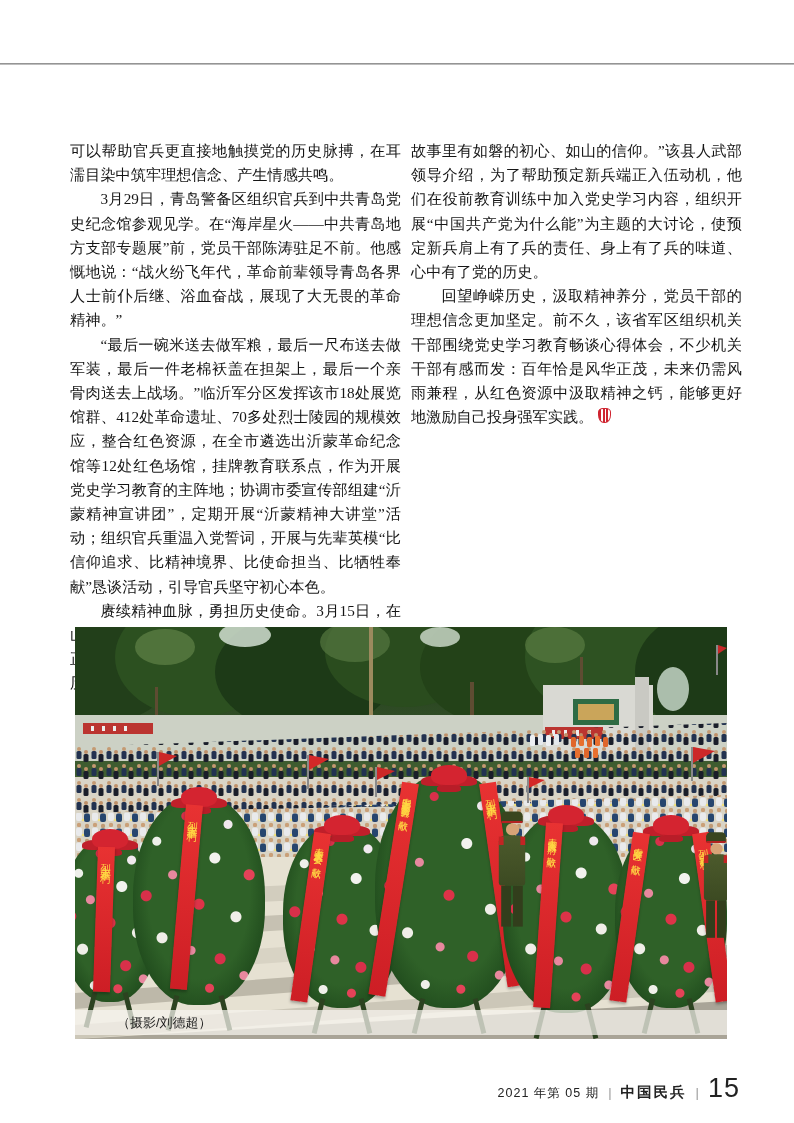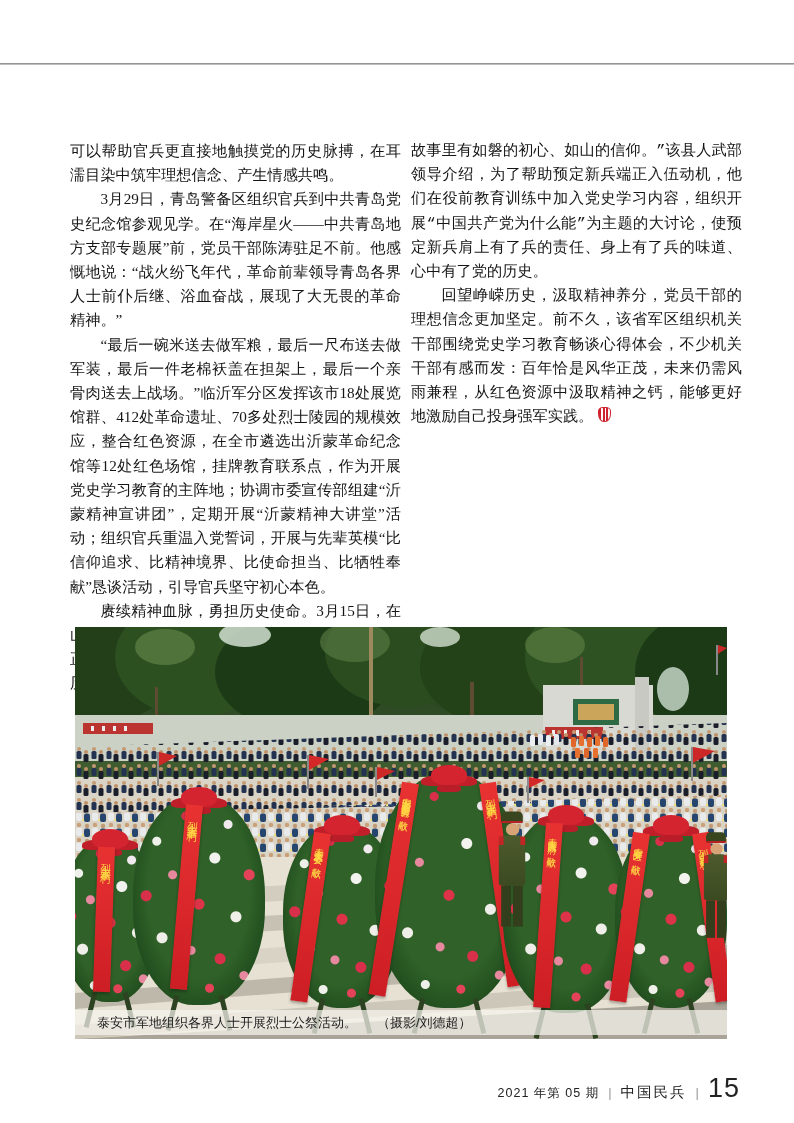--- a/index.html
+++ b/index.html
@@ -4,21 +4,21 @@
 <style>
   html,body{margin:0;padding:0;background:#ffffff;}
   .page{position:relative;width:794px;height:1123px;background:#ffffff;margin:13px auto;overflow:hidden;
         font-family:"Liberation Serif","DejaVu Serif",serif;}
   .top-rule{position:absolute;left:0;top:50px;width:794px;height:2px;
             background:linear-gradient(#7f7f7f,#d2d2d2);}
   
   .column{position:absolute;top:126px;width:331px;font-size:15.2px;line-height:24.2px;
           text-align:justify;color:#151515;}
   .col-left{left:70px;}
-  .col-right{left:411px;font-family:Liberation Mono, monospace;}
+  .col-right{left:411px;}
   .column p{margin:0;text-indent:2em;}
   .column p.noindent{text-indent:0;}
   .end-mark{display:inline-block;width:11px;height:13px;margin-left:5px;vertical-align:-1px;
             background:repeating-linear-gradient(90deg,#cf2430 0 2px,#ffffff 2px 3.5px);
             border:1px solid #cf2430;border-radius:5px 5px 6px 6px / 4px 4px 8px 8px;}
   
   .photo{position:absolute;left:75px;top:614px;width:652px;height:412px;overflow:hidden;
          background:#d9d4c6;}
   .photo-svg{position:absolute;left:0;top:0;z-index:0;}
   .wreath{position:absolute;z-index:2;border-radius:48% 48% 46% 46%;
@@ -67,21 +67,21 @@
   .caption-band{position:absolute;left:0;right:0;bottom:4px;height:25px;z-index:4;
                 background:rgba(246,244,238,.72);display:flex;align-items:center;
                 font-family:"Liberation Sans","DejaVu Sans",sans-serif;font-size:13px;
                 font-weight:500;color:#1c1c1c;padding-left:22px;}
   .caption-band .credit{margin-left:20px;text-align:right;}
   
   .footer{position:absolute;top:1060px;right:54px;display:flex;align-items:baseline;gap:9px;
           font-family:"Liberation Sans","DejaVu Sans",sans-serif;color:#222222;}
   .footer .issue{font-size:12.5px;letter-spacing:1px;}
   .footer .divider{color:#999;font-size:13px;}
-  .footer .mag{font-size:14.5px;font-weight:400;letter-spacing:2px;}
+  .footer .mag{font-size:14.5px;font-weight:700;letter-spacing:2px;}
   .footer .pagenum{font-size:27px;letter-spacing:1px;}
 </style>
 </head>
 <body>
 
 <div class="page">
 
   <div class="top-rule"></div>
 
   <div class="column col-left">
@@ -269,21 +269,20 @@
       <div class="ribbon" style="left:34%;height:165px;transform:rotate(4deg);font-size:9.5px;letter-spacing:1px;">泰安市人民政府 敬献</div>
     </div>
 
     <div class="wreath" style="left:540px;top:196px;width:112px;height:185px;">
       <div class="bow"></div>
       <div class="ribbon" style="left:16%;height:150px;transform:rotate(8deg);font-size:9.5px;letter-spacing:1px;">泰安军分区 敬献</div>
       <div class="ribbon" style="right:16%;height:150px;transform:rotate(-8deg);">烈士永垂不朽</div>
     </div>
 
     <figcaption class="caption-band">
-      <span>泰安市军地组织各界人士开展烈士公祭活动。</span>
       <span class="credit">（摄影/刘德超）</span>
     </figcaption>
   </figure>
 
   <div class="footer">
     <span class="issue">2021 年第 05 期</span>
     <span class="divider">|</span>
     <span class="mag">中国民兵</span>
     <span class="divider">|</span>
     <span class="pagenum">15</span>

